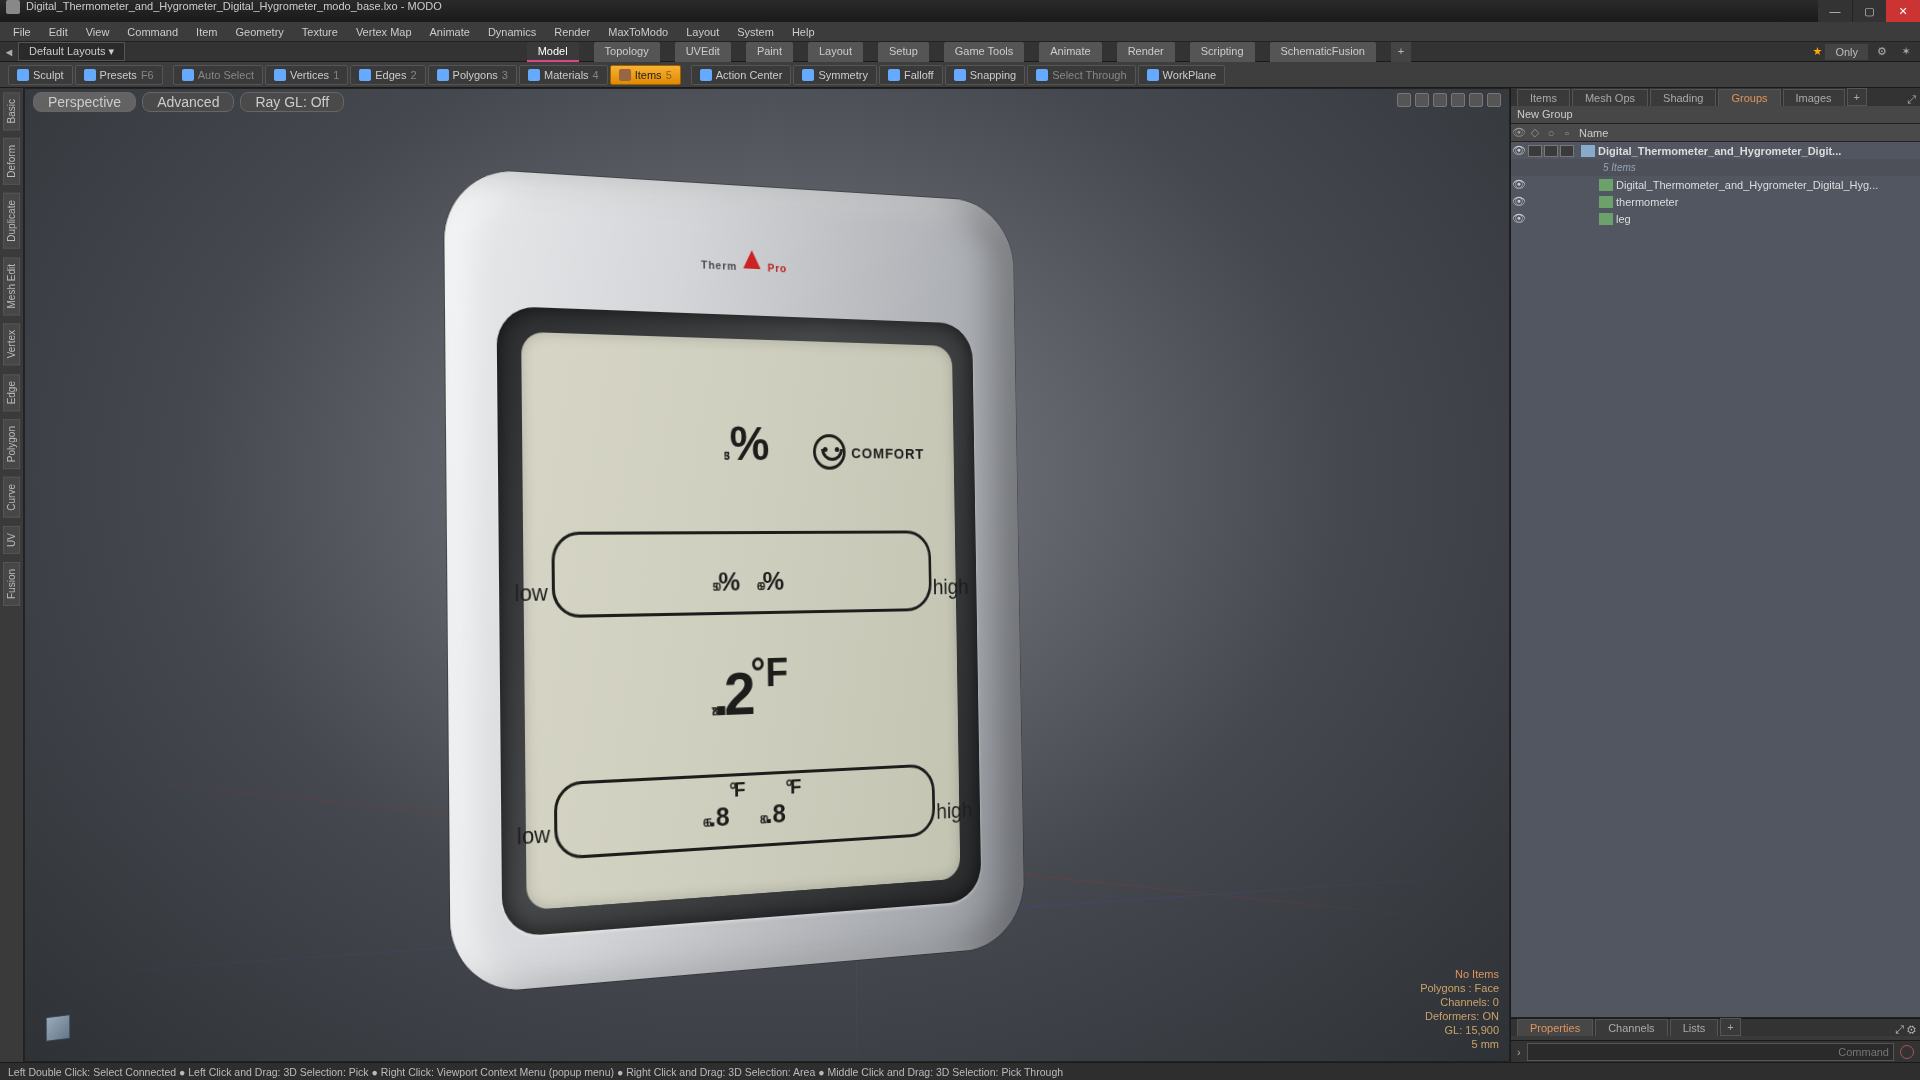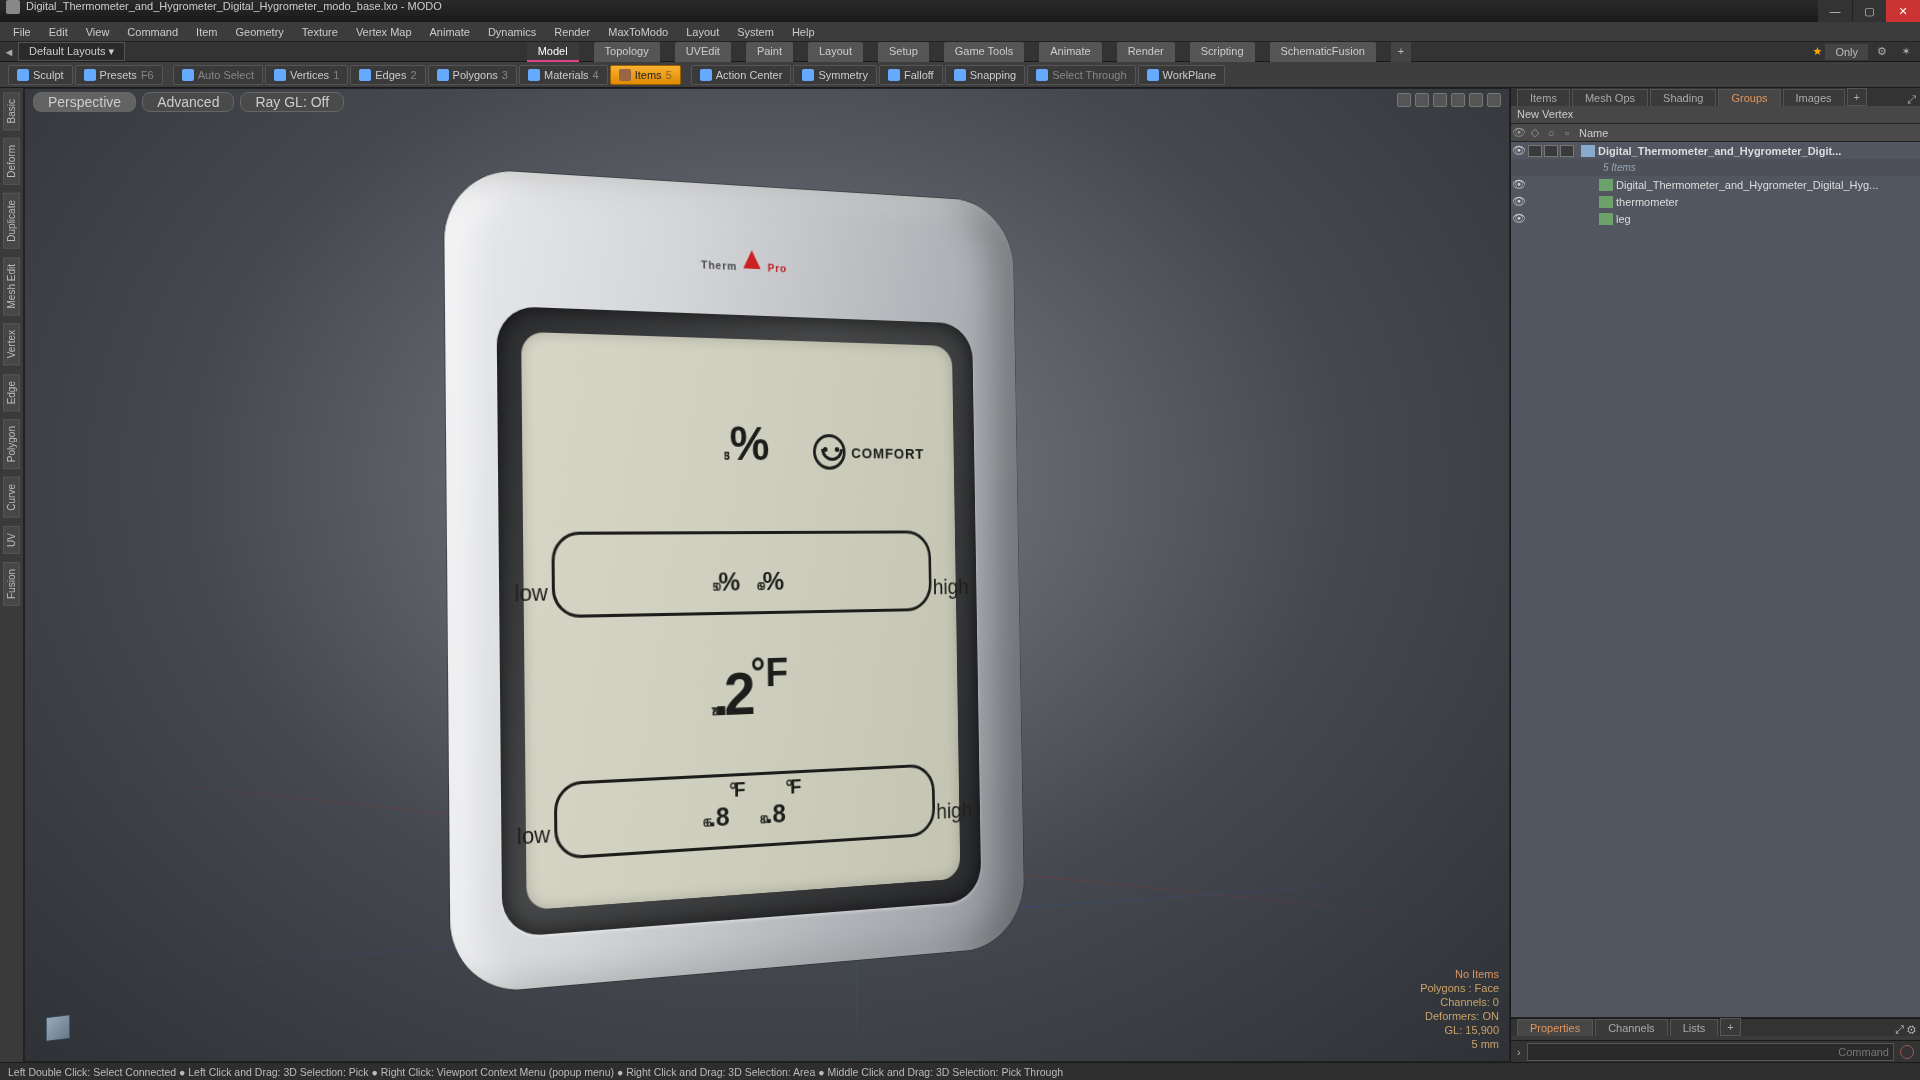--- a/index.html
+++ b/index.html
@@ -338,21 +338,21 @@
   <div class="rightpanel">
     <div class="rp-tabs" id="rptabs">
         <div class="t">Items</div>
         <div class="t">Mesh Ops</div>
         <div class="t">Shading</div>
         <div class="t active">Groups</div>
         <div class="t">Images</div>
         <div class="plus">+</div>
         <div class="expand">⤢</div>
       </div>
-    <div class="rp-newgroup">New Vertex</div>
+    <div class="rp-newgroup">New Group</div>
     <div class="rp-header">
       <div class="colicon">👁</div>
       <div class="colicon">◇</div>
       <div class="colicon">○</div>
       <div class="colicon">▫</div>
       <div class="colname">Name</div>
     </div>
     <div class="rp-tree" id="rptree">
         <div class="row bold">
           <div class="vis">👁</div>

